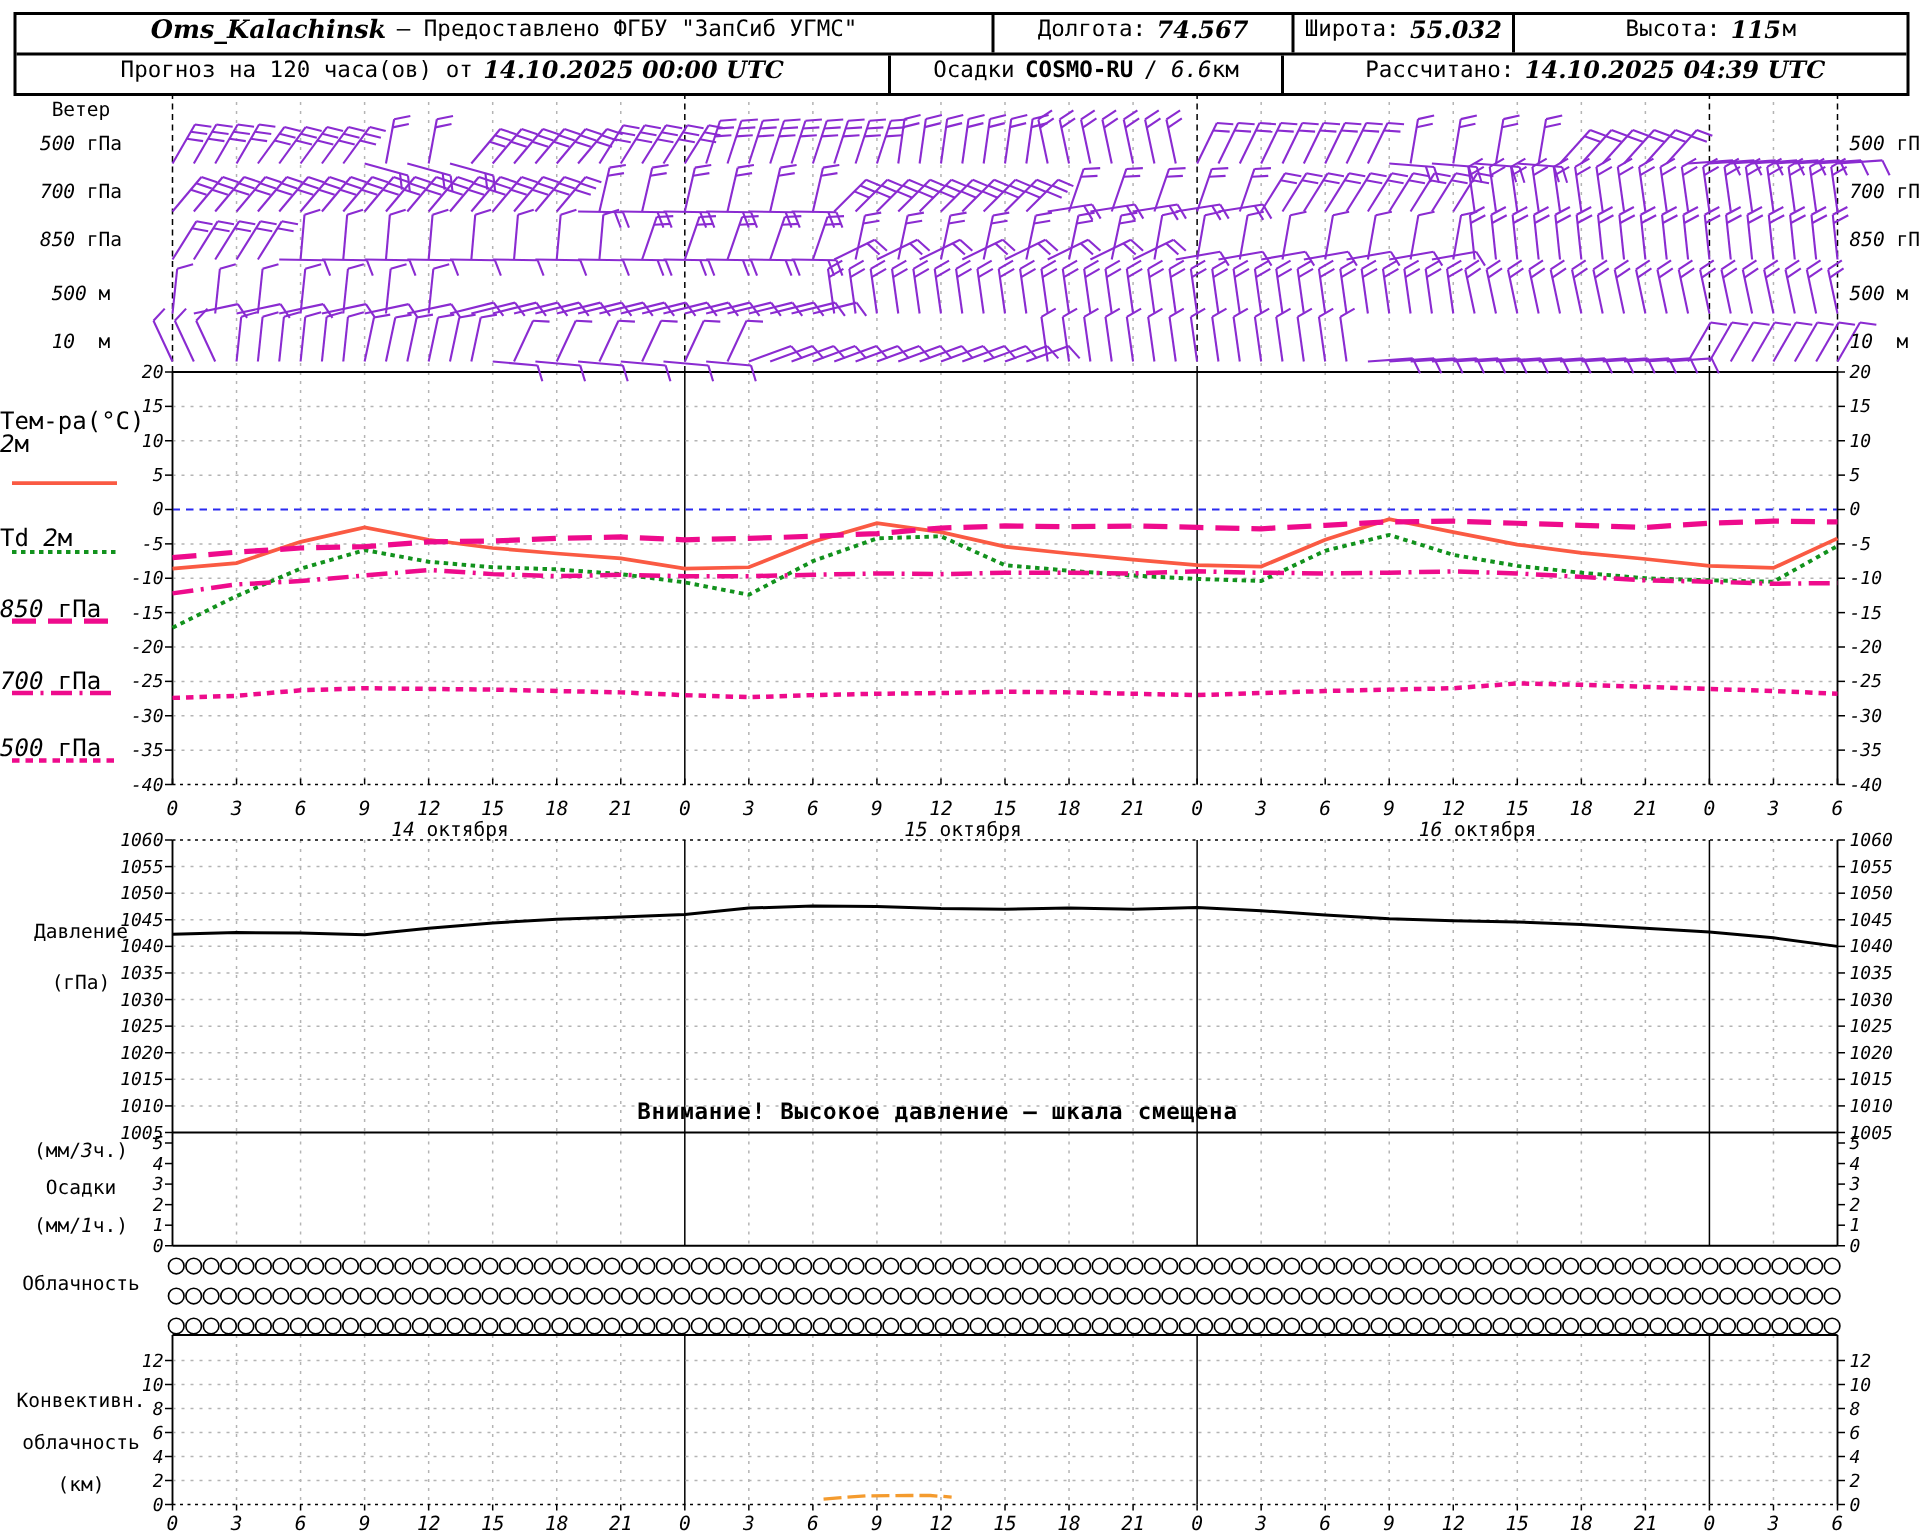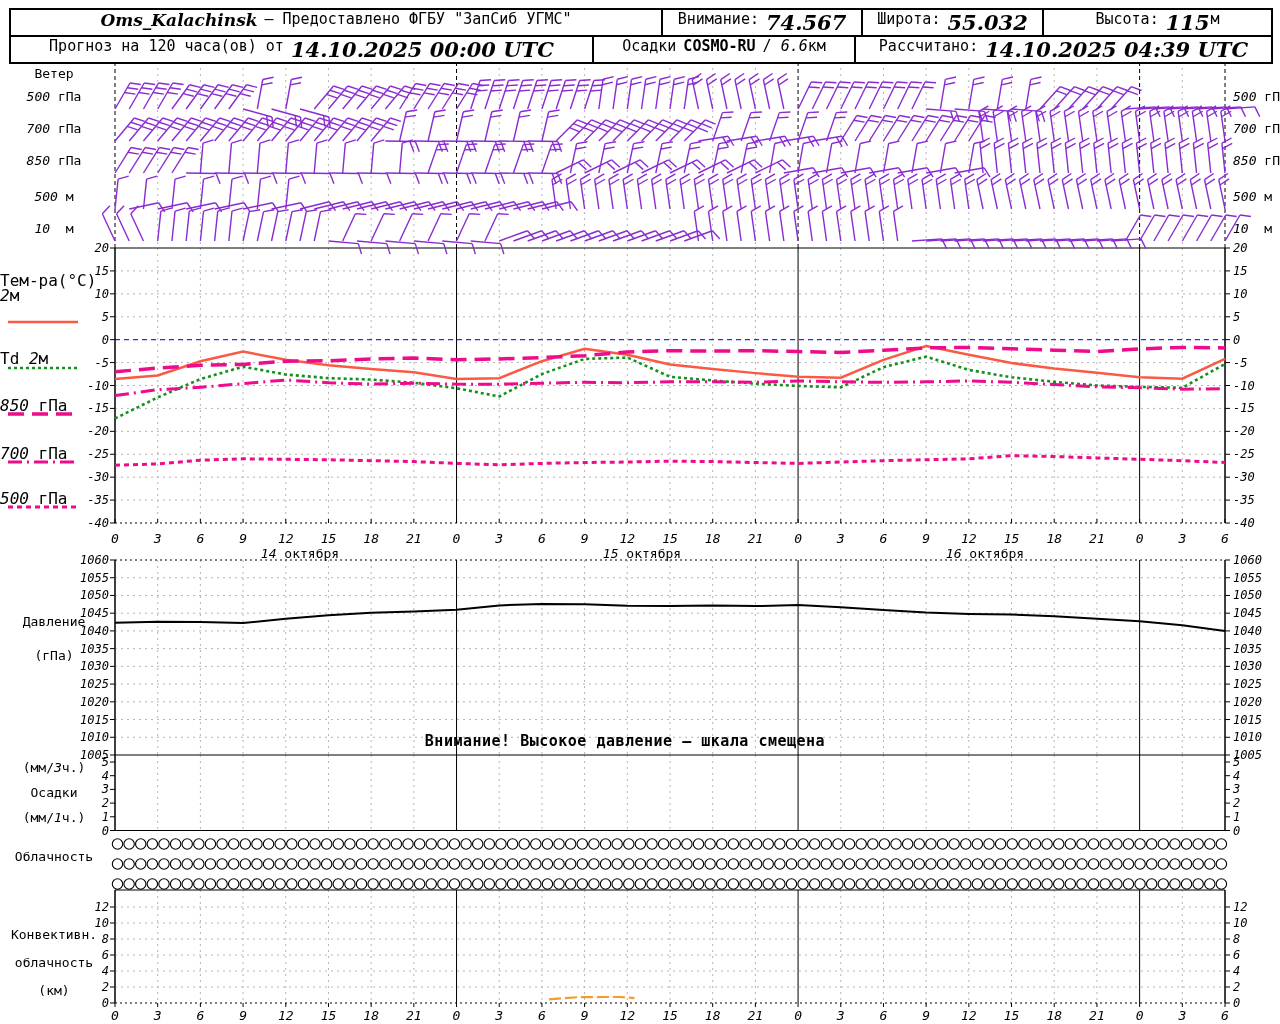--- a/index.html
+++ b/index.html
@@ -5,21 +5,21 @@
   html,body{margin:0;padding:0;background:#fff}
   .page{position:relative;width:1280px;height:1024px;background:#fff;
         font-family:"DejaVu Sans Mono",monospace;color:#000;overflow:hidden}
   svg.plot{position:absolute;left:0;top:0}
   
   .hdr{position:absolute;left:9px;top:8px;width:1260px;border:2px solid #000;background:#fff;z-index:5}
   .hrow{display:flex;align-items:stretch;height:25px;font-size:15px}
   .hrow.r1{border-bottom:2px solid #000}
   .hcell{display:flex;justify-content:center;gap:7px;box-sizing:border-box;white-space:pre}
   .hcell+.hcell{border-left:2px solid #000}
-  .val{font-family:"DejaVu Serif",serif;font-style:italic;font-weight:bold;font-size:21px}
+  .val{font-family:"DejaVu Serif",serif;font-style:italic;font-weight:bold;font-size:16px}
   .station{font-family:"DejaVu Serif",serif;font-style:italic;font-weight:bold;font-size:17px}
   .bold{font-weight:bold}
   
   .llab{position:absolute;left:0;width:108px;text-align:center;font-size:13px;white-space:pre;z-index:4}
   .lcen{position:absolute;left:0;width:102px;text-align:left;font-size:16px;white-space:pre;z-index:4}
   .rlab{position:absolute;left:1233px;width:64px;text-align:left;font-size:13px;white-space:pre;z-index:4}
   .date{position:absolute;top:546px;transform:translateX(-50%);font-size:13px;white-space:pre;z-index:4}
   .warn{position:absolute;left:390px;top:732px;width:470px;text-align:center;
         font-weight:bold;font-size:15px;letter-spacing:.5px;z-index:4;white-space:pre}
   .mix i{font-style:italic}
@@ -1881,24 +1881,24 @@
       </g>
     </svg>
 
   <div class="hdr">
     <div class="hrow r1">
       <div class="hcell" style="width:650px">
         <span class="station">Oms_Kalachinsk</span>
         <span>— Предоставлено ФГБУ "ЗапСиб УГМС"</span>
       </div>
       <div class="hcell" style="width:200px">
-        <span>Внимание:</span>
+        <span>Долгота:</span>
         <span class="val">74.567</span>
       </div>
-      <div class="hcell" style="width:181px">
+      <div class="hcell" style="width:147px">
         <span>Широта:</span>
         <span class="val">55.032</span>
       </div>
       <div class="hcell" style="flex:1">
         <span>Высота:</span>
         <span class="val" style="margin-right:-6px">115</span>
         <span>м</span>
       </div>
     </div>
     <div class="hrow">

